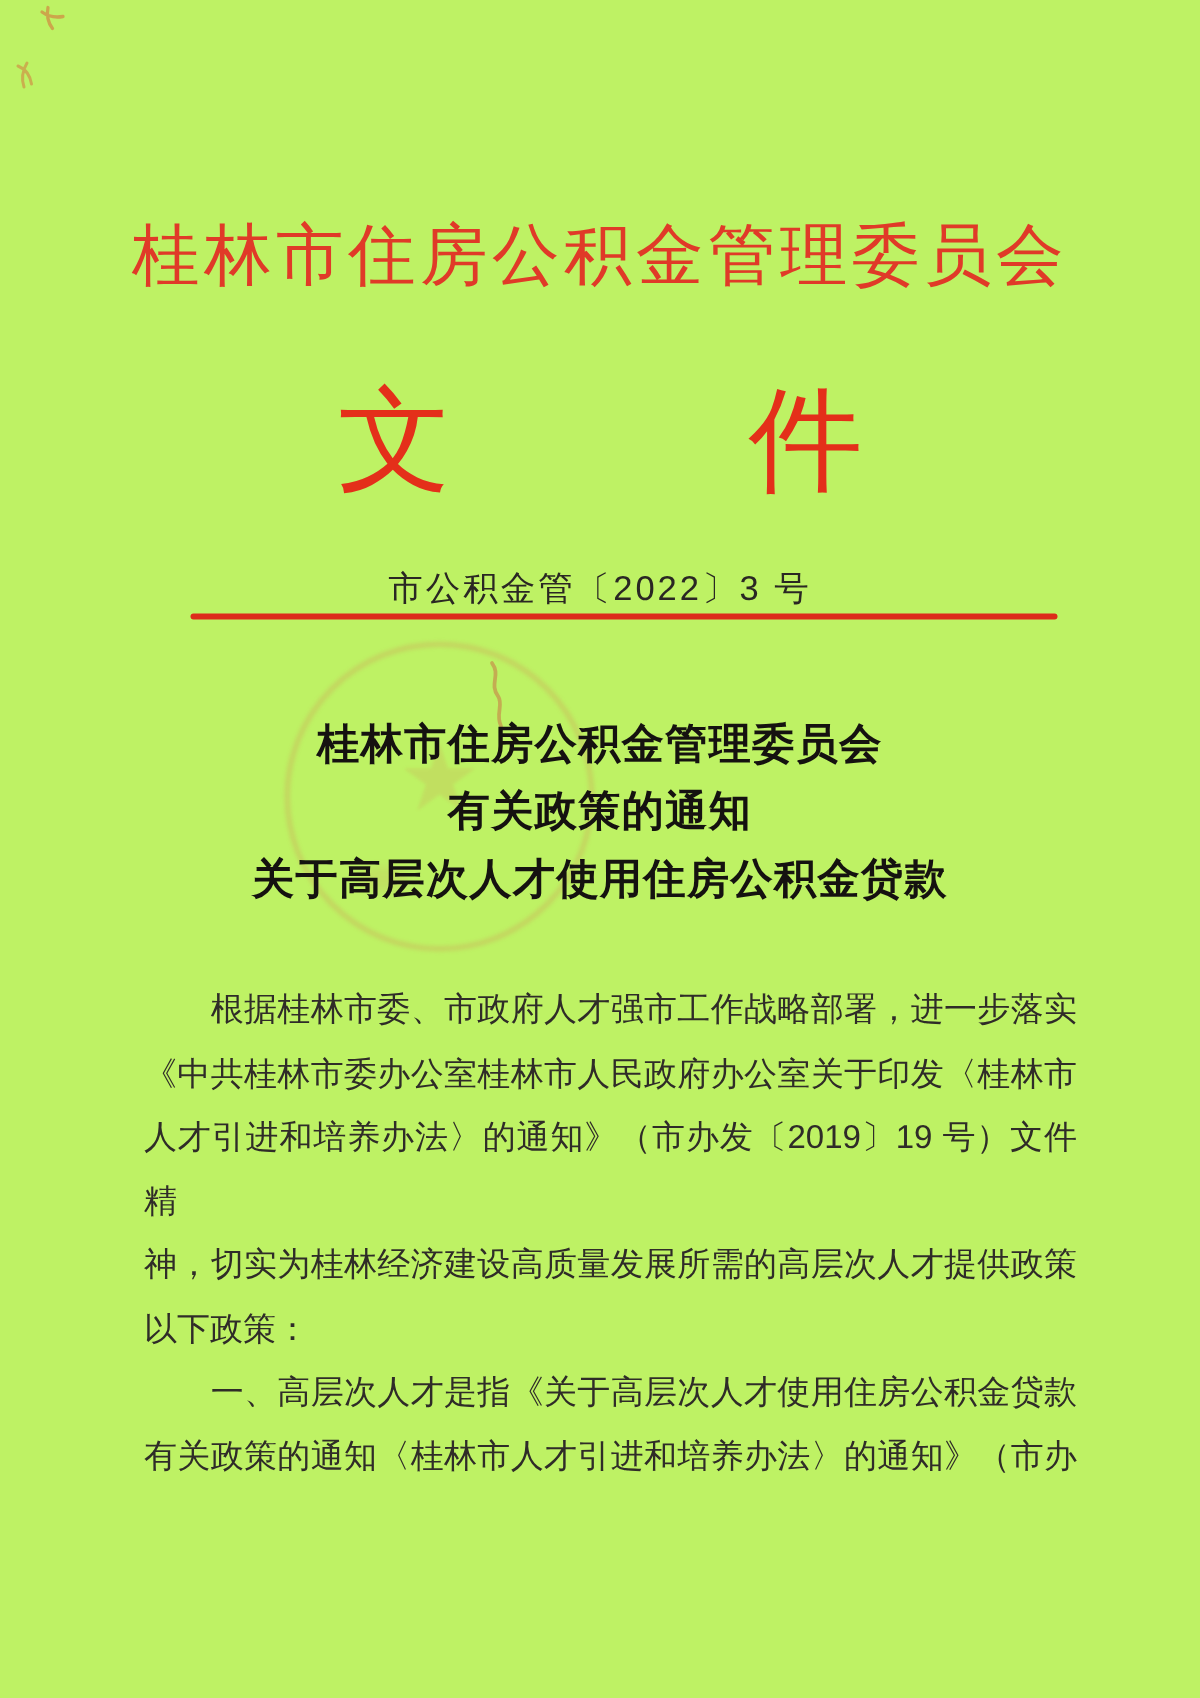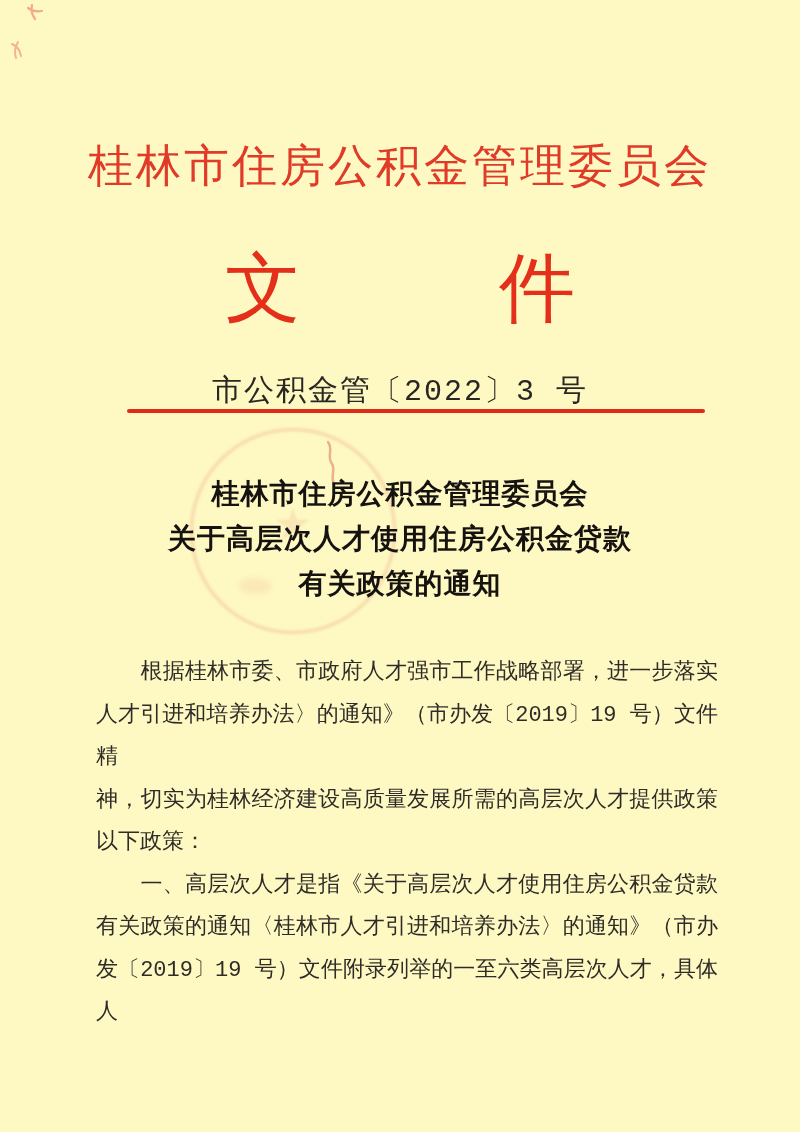--- a/index.html
+++ b/index.html
@@ -1,22 +1,22 @@
 <!DOCTYPE html>
 <html><head>
 <meta charset="utf-8">
 <style>
   html,body { margin:0; padding:0; background:#ffffff; }
   .page {
     position:relative;
     width:800px; height:1132px;
     margin:0 auto;
-    background:#fef9c3;
+    background:#bef264;
     overflow:hidden;
-    font-family:Liberation Mono, monospace;
+    font-family:Liberation Sans, sans-serif;
   }
 
   
   .org-title {
     position:absolute; top:142px; left:0; width:100%;
     text-align:center;
     font-size:45px; line-height:56px;
     letter-spacing:3px;
     color:#e03a28;
     font-weight:400;
@@ -28,21 +28,21 @@
     display:flex; justify-content:center; align-items:center;
     gap:198px;
     font-size:76px; line-height:84px;
     color:#e42f1a;
     font-weight:400;
   }
 
   .doc-number {
     position:absolute; top:377px; left:0; width:100%;
     text-align:center;
-    font-size:30px; line-height:30px;
+    font-size:23px; line-height:30px;
     color:#2a2723;
     letter-spacing:2px;
     white-space:nowrap;
   }
 
   .red-divider {
     position:absolute; top:409px; left:127px;
     width:578px; height:4px;
     background:#dd2c1a;
     border-radius:2px;
@@ -133,27 +133,27 @@
     <div class="squiggle">
       <svg width="30" height="60" viewBox="0 0 30 60">
         <path d="M12 4 c6 8 -2 14 4 22 c4 6 -2 12 2 20" stroke="rgba(205,70,55,0.40)" stroke-width="2.5" fill="none" stroke-linecap="round"></path>
       </svg>
     </div>
     <div class="smudge"></div>
   </div>
 
   <div class="doc-title">
     <div>桂林市住房公积金管理委员会</div>
+    <div>有关政策的通知</div>
     <div>关于高层次人才使用住房公积金贷款</div>
-    <div>有关政策的通知</div>
   </div>
 
   <div class="body-text">
       <div class="bline just">　　根据桂林市委、市政府人才强市工作战略部署，进一步落实</div>
+      <div class="bline just">《中共桂林市委办公室桂林市人民政府办公室关于印发〈桂林市</div>
       <div class="bline just">人才引进和培养办法〉的通知》（市办发〔2019〕19 号）文件精</div>
       <div class="bline just">神，切实为桂林经济建设高质量发展所需的高层次人才提供政策</div>
       <div class="bline">以下政策：</div>
       <div class="bline just">　　一、高层次人才是指《关于高层次人才使用住房公积金贷款</div>
       <div class="bline just">有关政策的通知〈桂林市人才引进和培养办法〉的通知》（市办</div>
-      <div class="bline just">发〔2019〕19 号）文件附录列举的一至六类高层次人才，具体人</div>
     </div>
 
 </div>
 
 </body></html>

